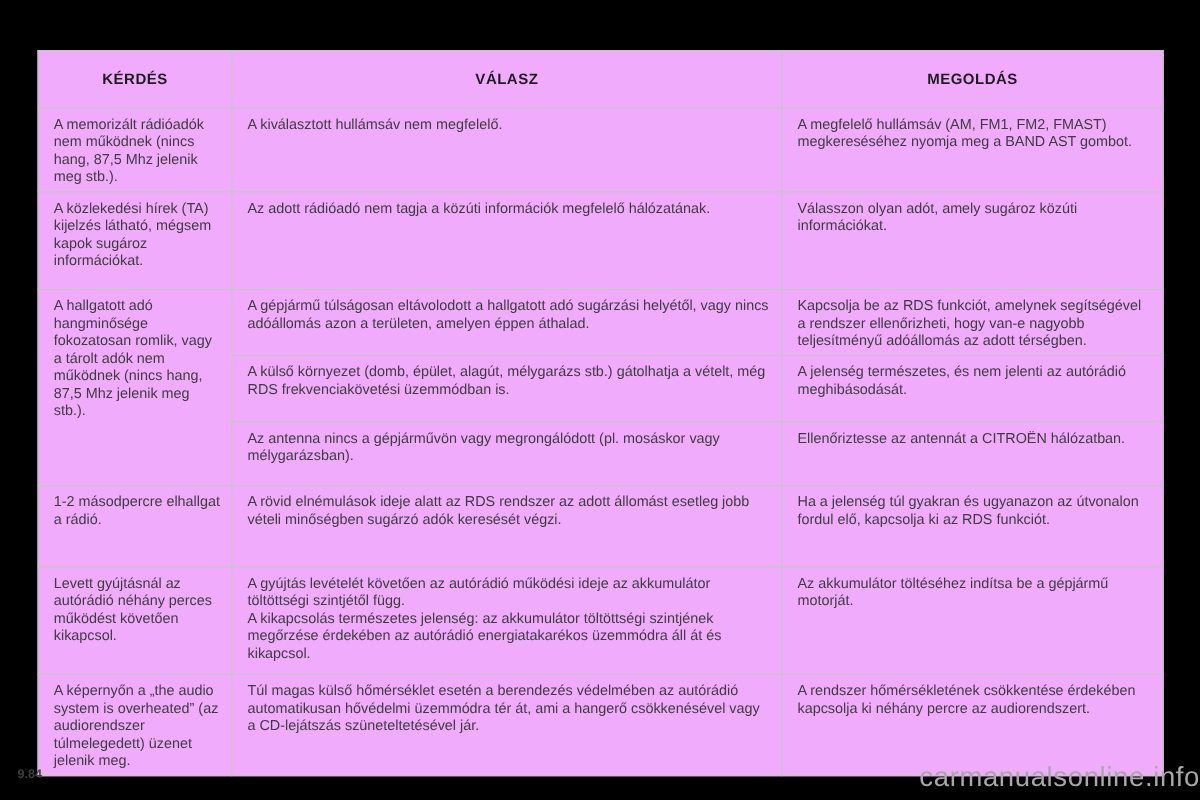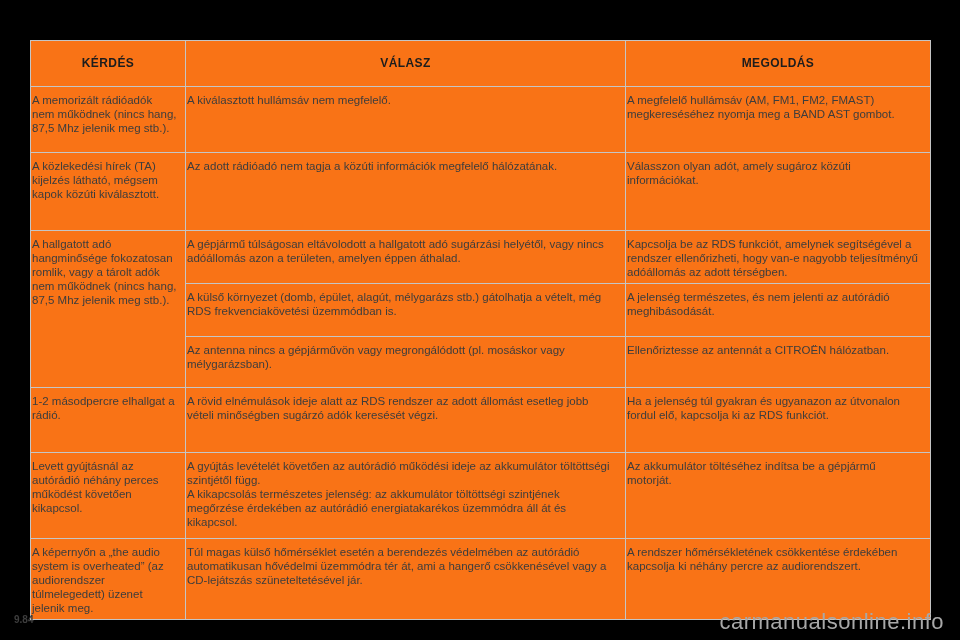--- a/index.html
+++ b/index.html
@@ -18,28 +18,28 @@
     position: absolute;
     left: 30px;
     top: 40px;
     width: 900px;
     background: #ffffff;
   }
   table.faq-table {
     border-collapse: collapse;
     table-layout: fixed;
     width: 900px;
-    background: #f97316;
+    background: #f0abfc;
   }
   table.faq-table th,
   table.faq-table td {
     border: 1px solid #c5c5c5;
     vertical-align: top;
     text-align: left;
-    padding: 6px 8px 4px 1px;
+    padding: 6px 8px 4px 12px;
     font-size: 11.5px;
     line-height: 1.22;
     color: #3d3d3d;
     overflow: hidden;
     white-space: pre-line;
   }
   table.faq-table th {
     text-align: center;
     vertical-align: middle;
     font-size: 12px;
@@ -61,21 +61,21 @@
   .page-number {
     position: absolute;
     left: 14px;
     top: 614px;
     font-size: 10px;
     font-weight: bold;
     color: #3e3e3e;
   }
   .watermark {
     position: absolute;
-    right: 16px;
+    right: 0;
     top: 609px;
     font-size: 22px;
     color: #a8a8a8;
     letter-spacing: 0.5px;
   }
 </style>
 </head>
 <body>
 
 <div class="sheet">
@@ -92,21 +92,21 @@
         <th>MEGOLDÁS</th>
       </tr>
     </thead>
     <tbody>
       <tr class="h-r1">
         <td>A memorizált rádióadók nem működnek (nincs hang, 87,5 Mhz jelenik meg stb.).</td>
         <td>A kiválasztott hullámsáv nem megfelelő.</td>
         <td>A megfelelő hullámsáv (AM, FM1, FM2, FMAST) megkereséséhez nyomja meg a BAND AST gombot.</td>
       </tr>
       <tr class="h-r2">
-        <td>A közlekedési hírek (TA) kijelzés látható, mégsem kapok közúti kiválasztott.</td>
+        <td>A közlekedési hírek (TA) kijelzés látható, mégsem kapok sugároz információkat.</td>
         <td>Az adott rádióadó nem tagja a közúti információk megfelelő hálózatának.</td>
         <td>Válasszon olyan adót, amely sugároz közúti információkat.</td>
       </tr>
       <tr class="h-r3a">
         <td rowspan="3">A hallgatott adó hangminősége fokozatosan romlik, vagy a tárolt adók nem működnek (nincs hang, 87,5 Mhz jelenik meg stb.).</td>
         <td>A gépjármű túlságosan eltávolodott a hallgatott adó sugárzási helyétől, vagy nincs adóállomás azon a területen, amelyen éppen áthalad.</td>
         <td>Kapcsolja be az RDS funkciót, amelynek segítségével a rendszer ellenőrizheti, hogy van-e nagyobb teljesítményű adóállomás az adott térségben.</td>
       </tr>
       <tr class="h-r3b">
         <td>A külső környezet (domb, épület, alagút, mélygarázs stb.) gátolhatja a vételt, még RDS frekvenciakövetési üzemmódban is.</td>

